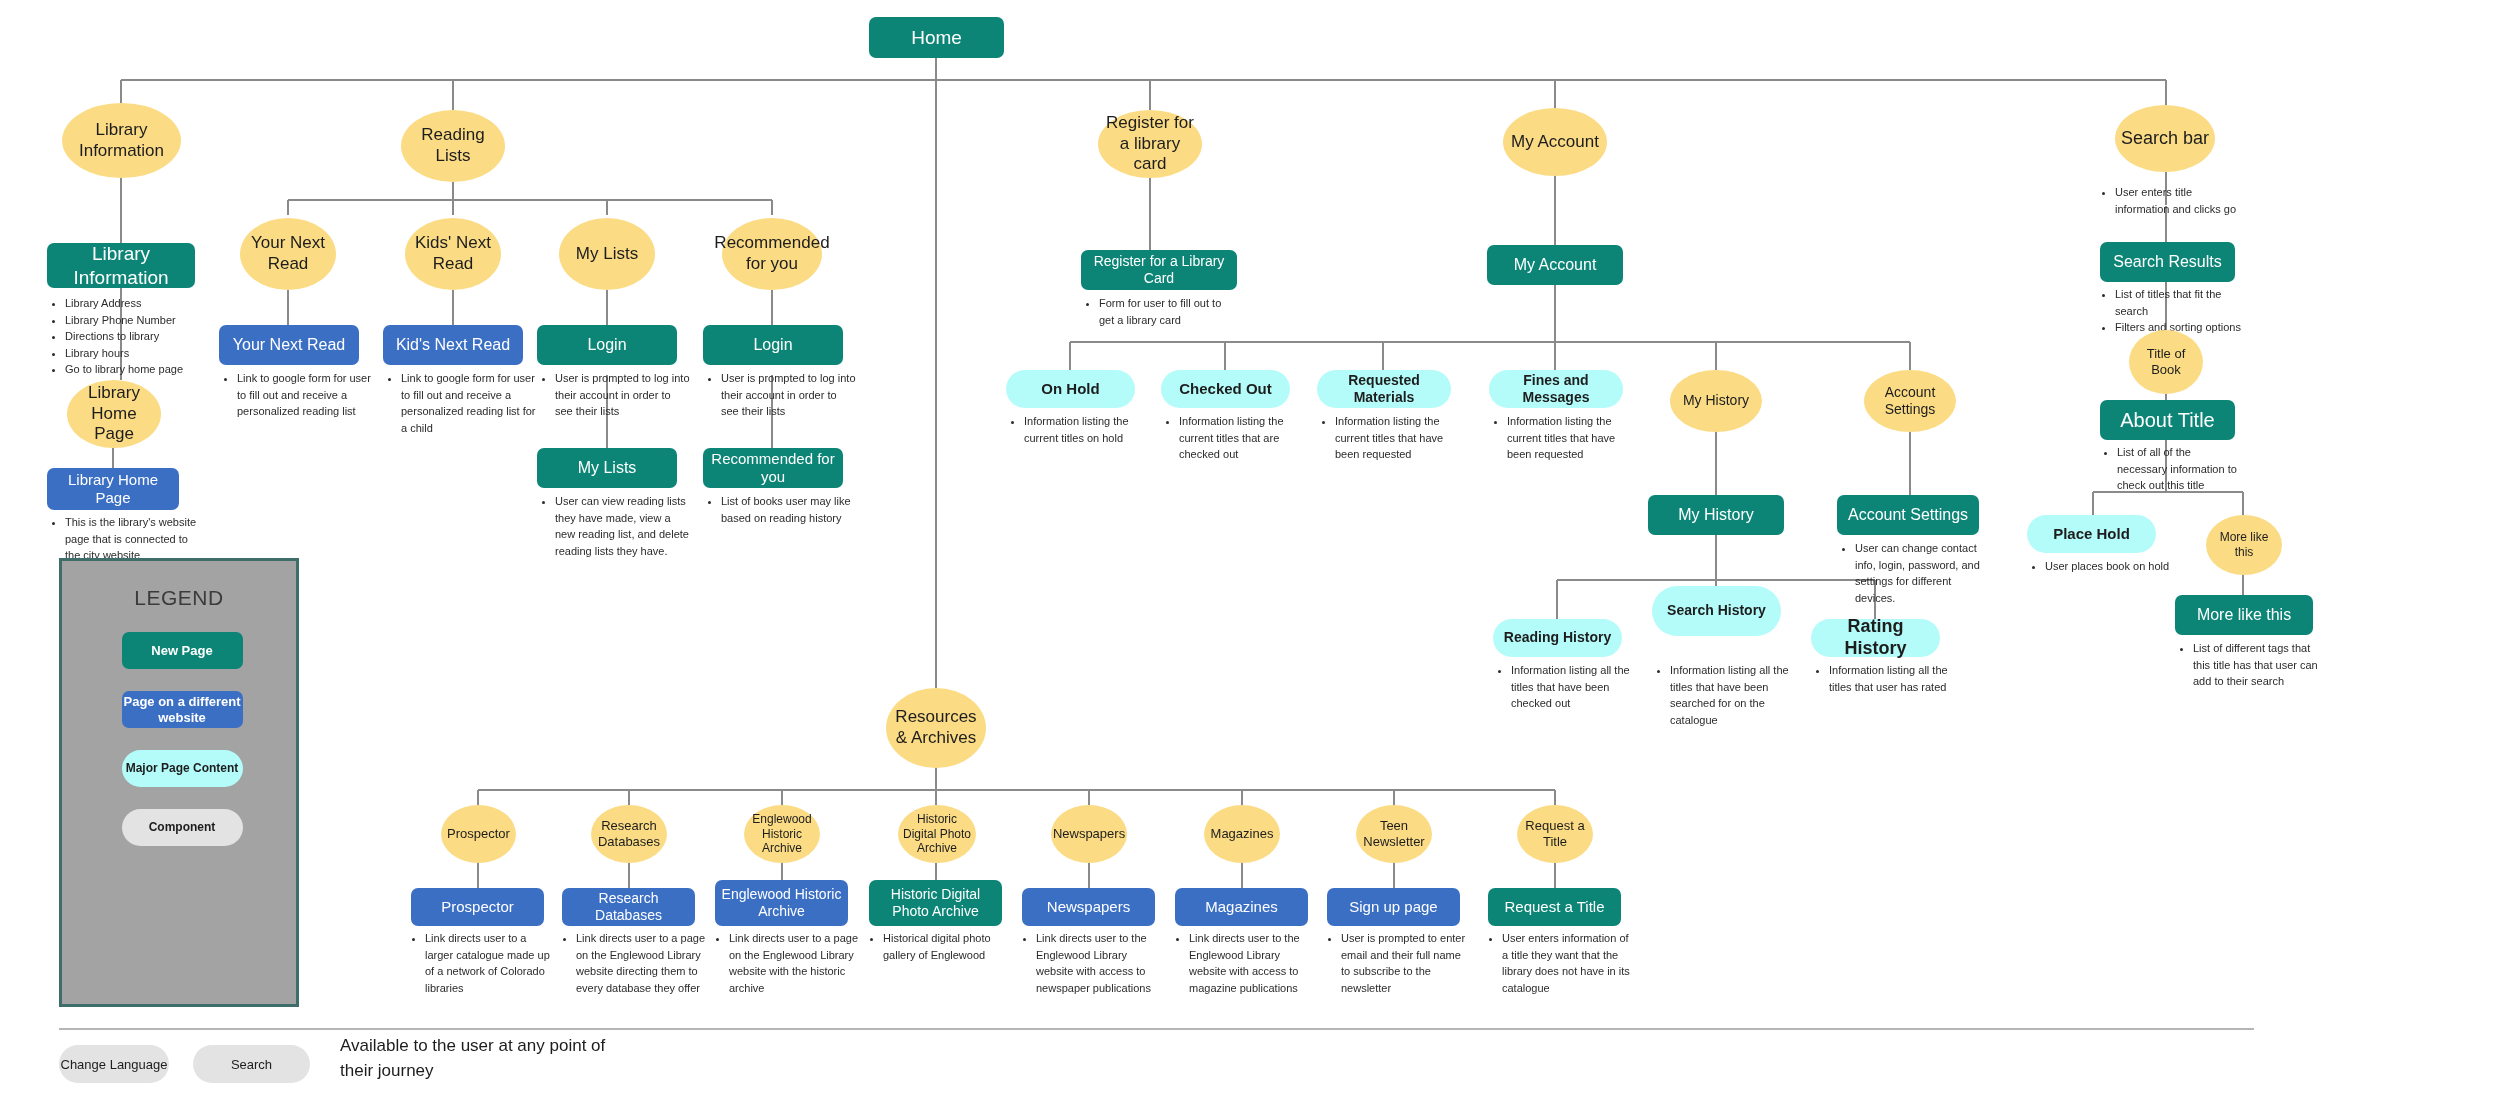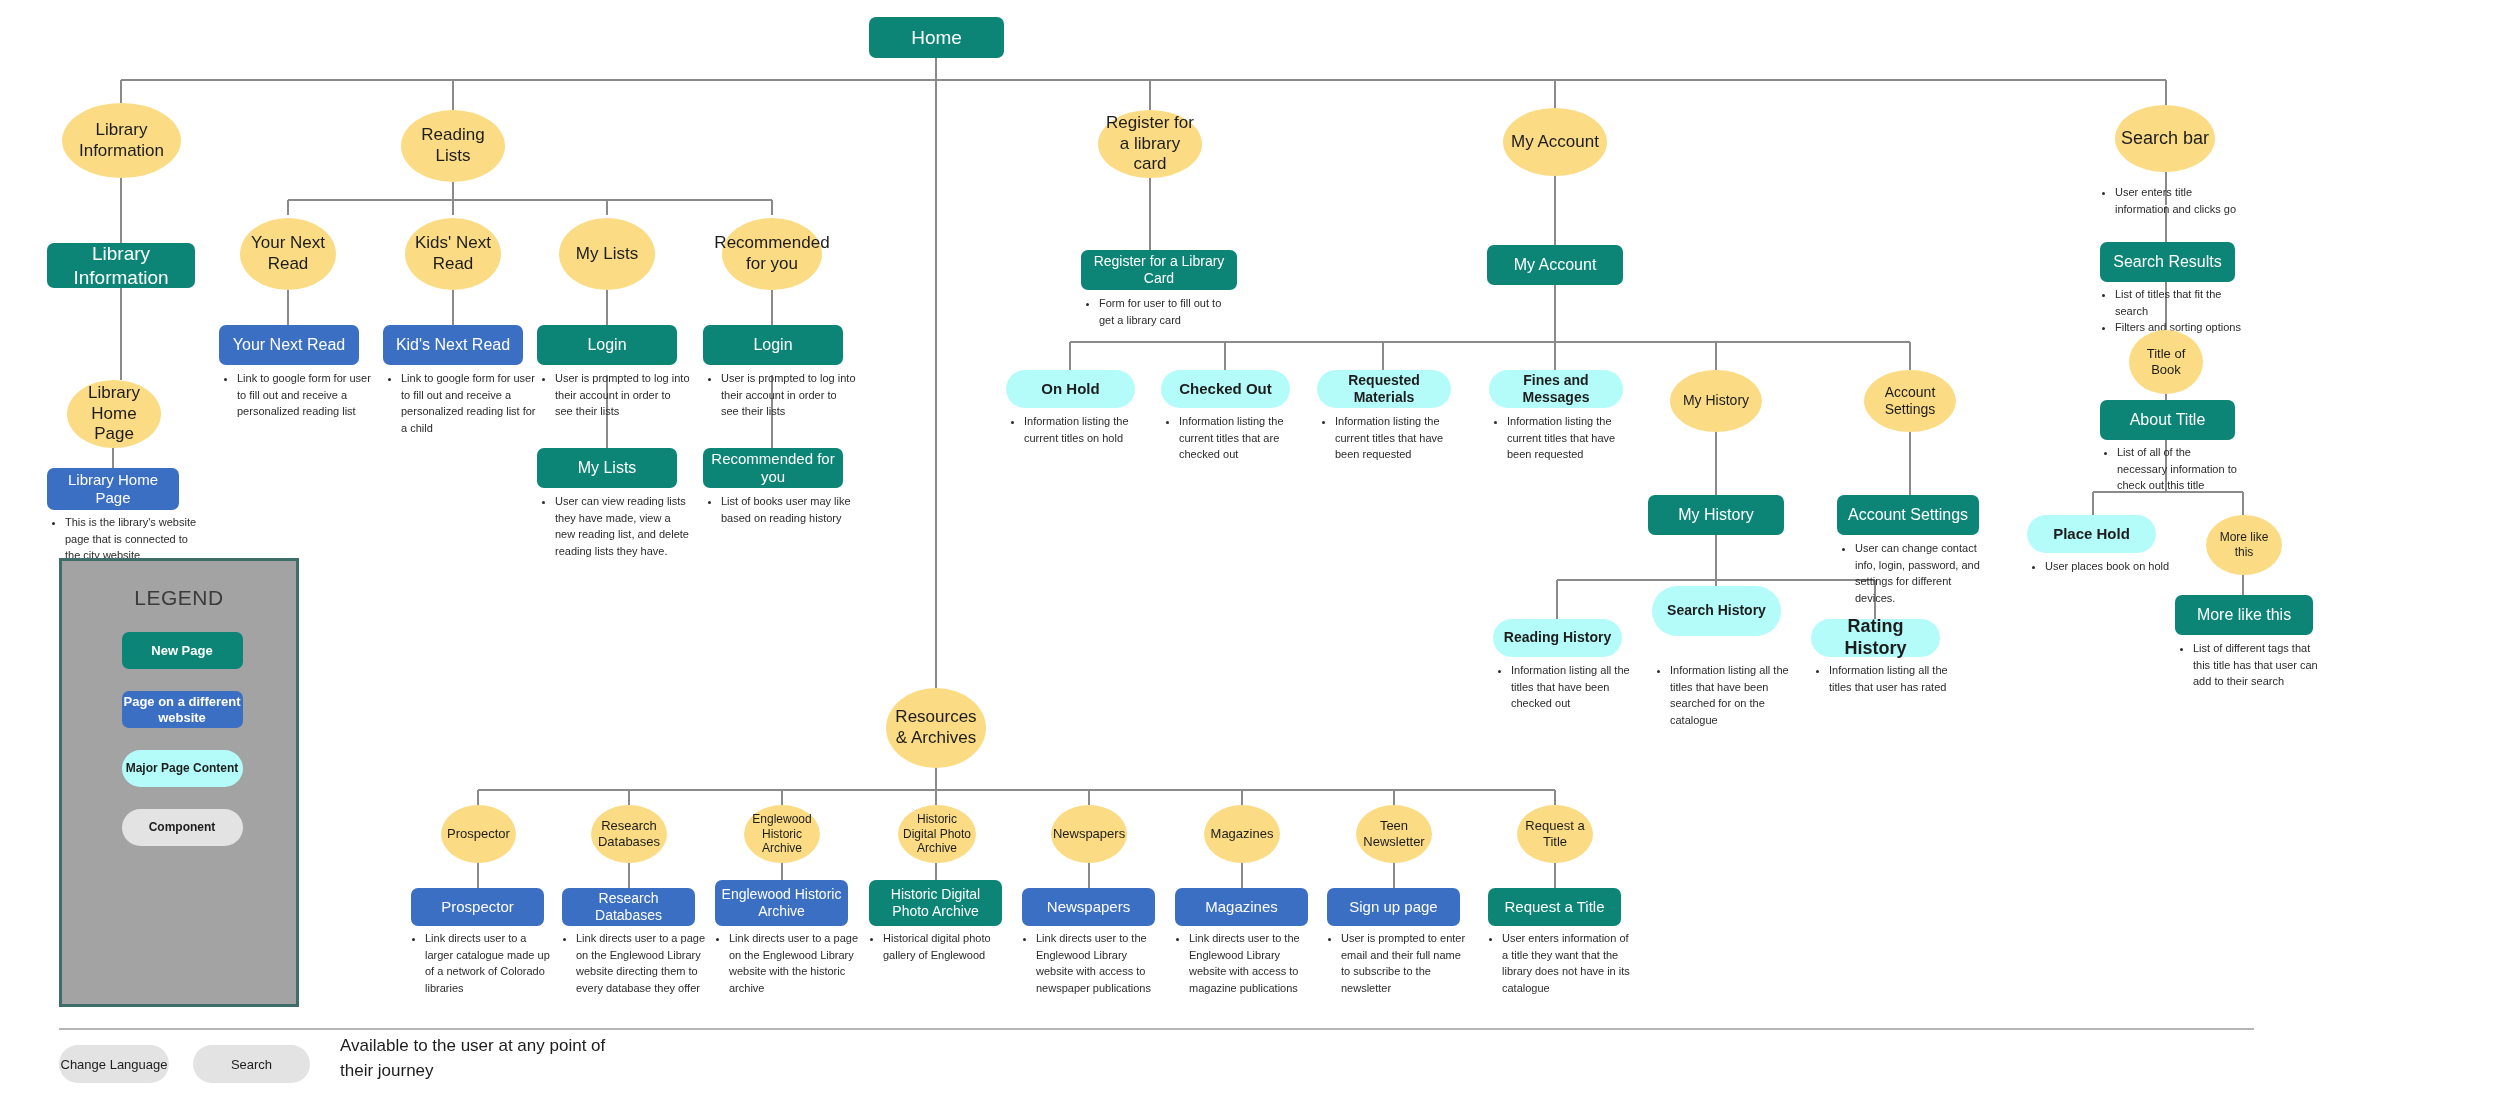--- a/index.html
+++ b/index.html
@@ -235,20 +235,29 @@
   <div class="node pg-new" style="left:869px; top:17px; width:135px; height:41px;">
     <span>Home</span>
   </div>
 
   <div class="node nav-link" style="left:62px; top:103px; width:119px; height:75px;">
     <span>Library Information</span>
   </div>
   <div class="node pg-new" style="left:47px; top:243px; width:148px; height:45px;">
     <span>Library Information</span>
   </div>
+  <div class="note" style="left:52px; top:295px; width:175px;">
+    <ul>
+      <li>Library Address</li>
+      <li>Library Phone Number</li>
+      <li>Directions to library</li>
+      <li>Library hours</li>
+      <li>Go to library home page</li>
+    </ul>
+  </div>
   <div class="node nav-link" style="left:67px; top:380px; width:94px; height:68px;">
     <span>Library Home Page</span>
   </div>
   <div class="node pg-ext" style="left:47px; top:468px; width:132px; height:42px;">
       <span style="font-size:15px;">Library Home Page</span>
   </div>
   <div class="note" style="left:52px; top:514px; width:145px;">
     <ul>
         <li>This is the library's website page that is connected to the city website</li>
       </ul>
@@ -437,21 +446,21 @@
   <div class="note" style="left:2102px; top:286px; width:150px;">
     <ul>
       <li>List of titles that fit the search</li>
       <li>Filters and sorting options</li>
     </ul>
   </div>
   <div class="node nav-link" style="left:2129px; top:330px; width:74px; height:64px;">
       <span style="font-size:13px;">Title of Book</span>
   </div>
   <div class="node pg-new" style="left:2100px; top:400px; width:135px; height:40px;">
-      <span style="font-size:16px;">About Title</span>
+      <span style="font-size:20px;">About Title</span>
   </div>
   <div class="note" style="left:2104px; top:444px; width:140px;">
     <ul>
         <li>List of all of the necessary information to check out this title</li>
       </ul>
   </div>
 
   <div class="node major-content" style="left:2027px; top:515px; width:129px; height:38px;">
     <span>Place Hold</span>
   </div>

